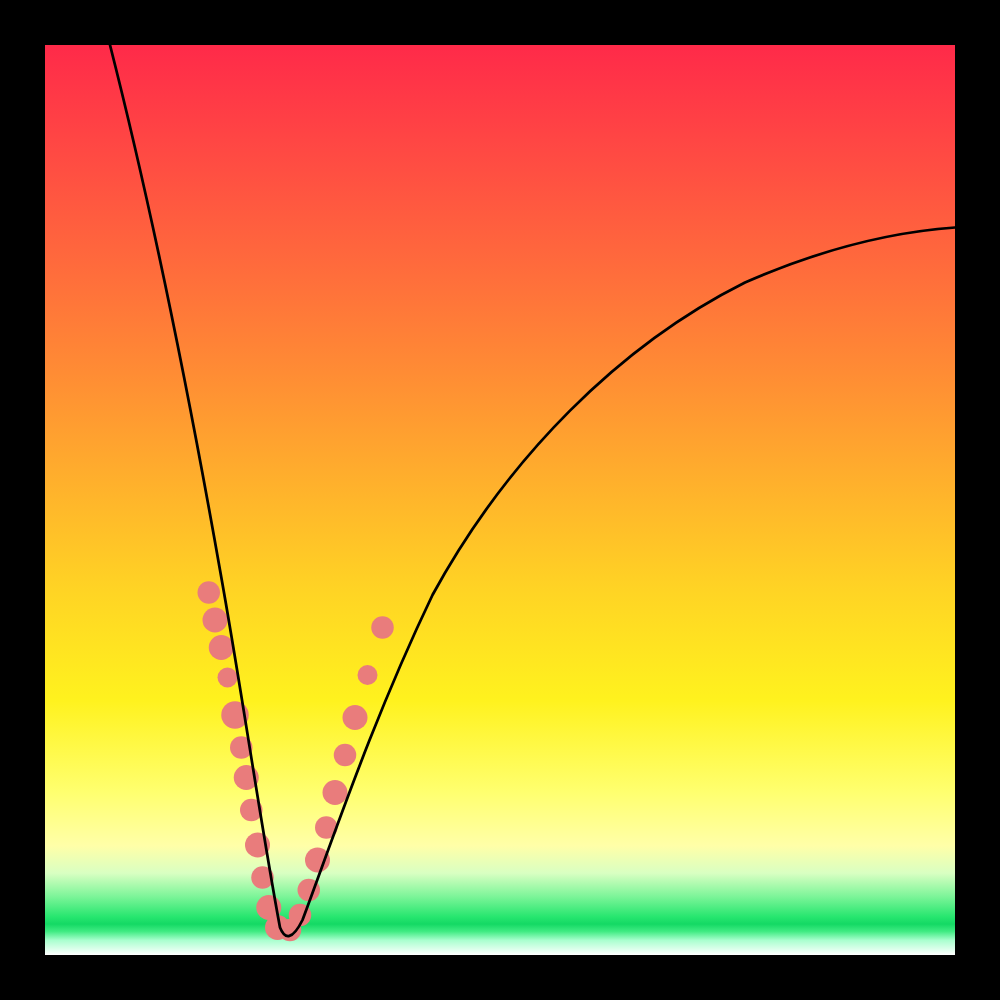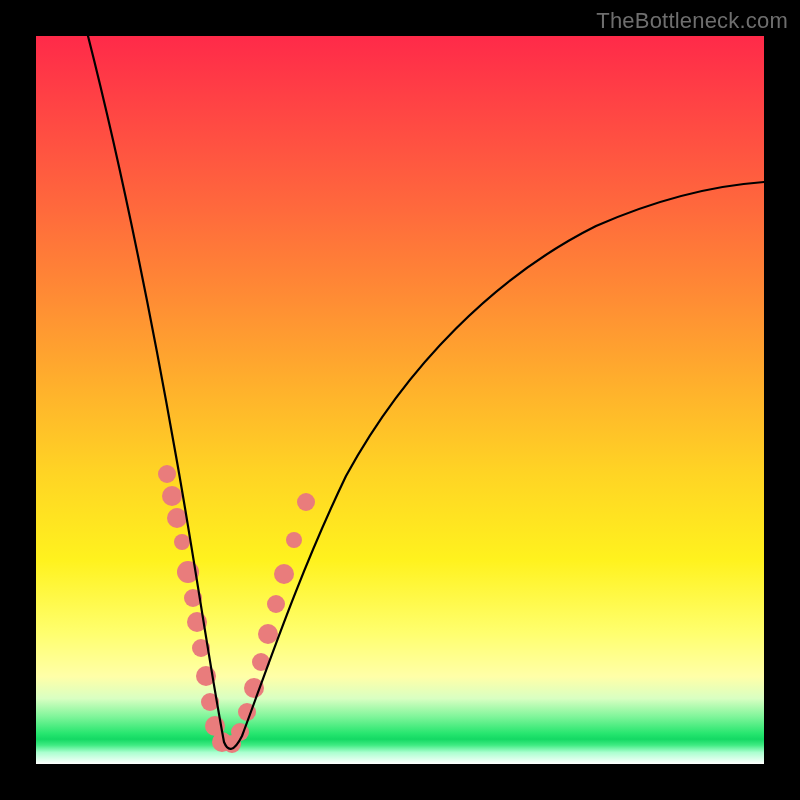--- a/index.html
+++ b/index.html
@@ -71,21 +71,20 @@
   .blob {
     fill: #e97c7c;
     stroke: none;
   }
 </style>
 </head>
 <body>
 
 <div class="frame">
 
-  <div class="watermark">TheBottleneck.com</div>
 
   <div class="plot-area">
     <svg class="curve" viewBox="0 0 728 728">
 
       <g>
 
         <circle class="blob" cx="131" cy="438" r="9"></circle>
         <circle class="blob" cx="136" cy="460" r="10"></circle>
         <circle class="blob" cx="141" cy="482" r="10"></circle>
         <circle class="blob" cx="146" cy="506" r="8"></circle>

